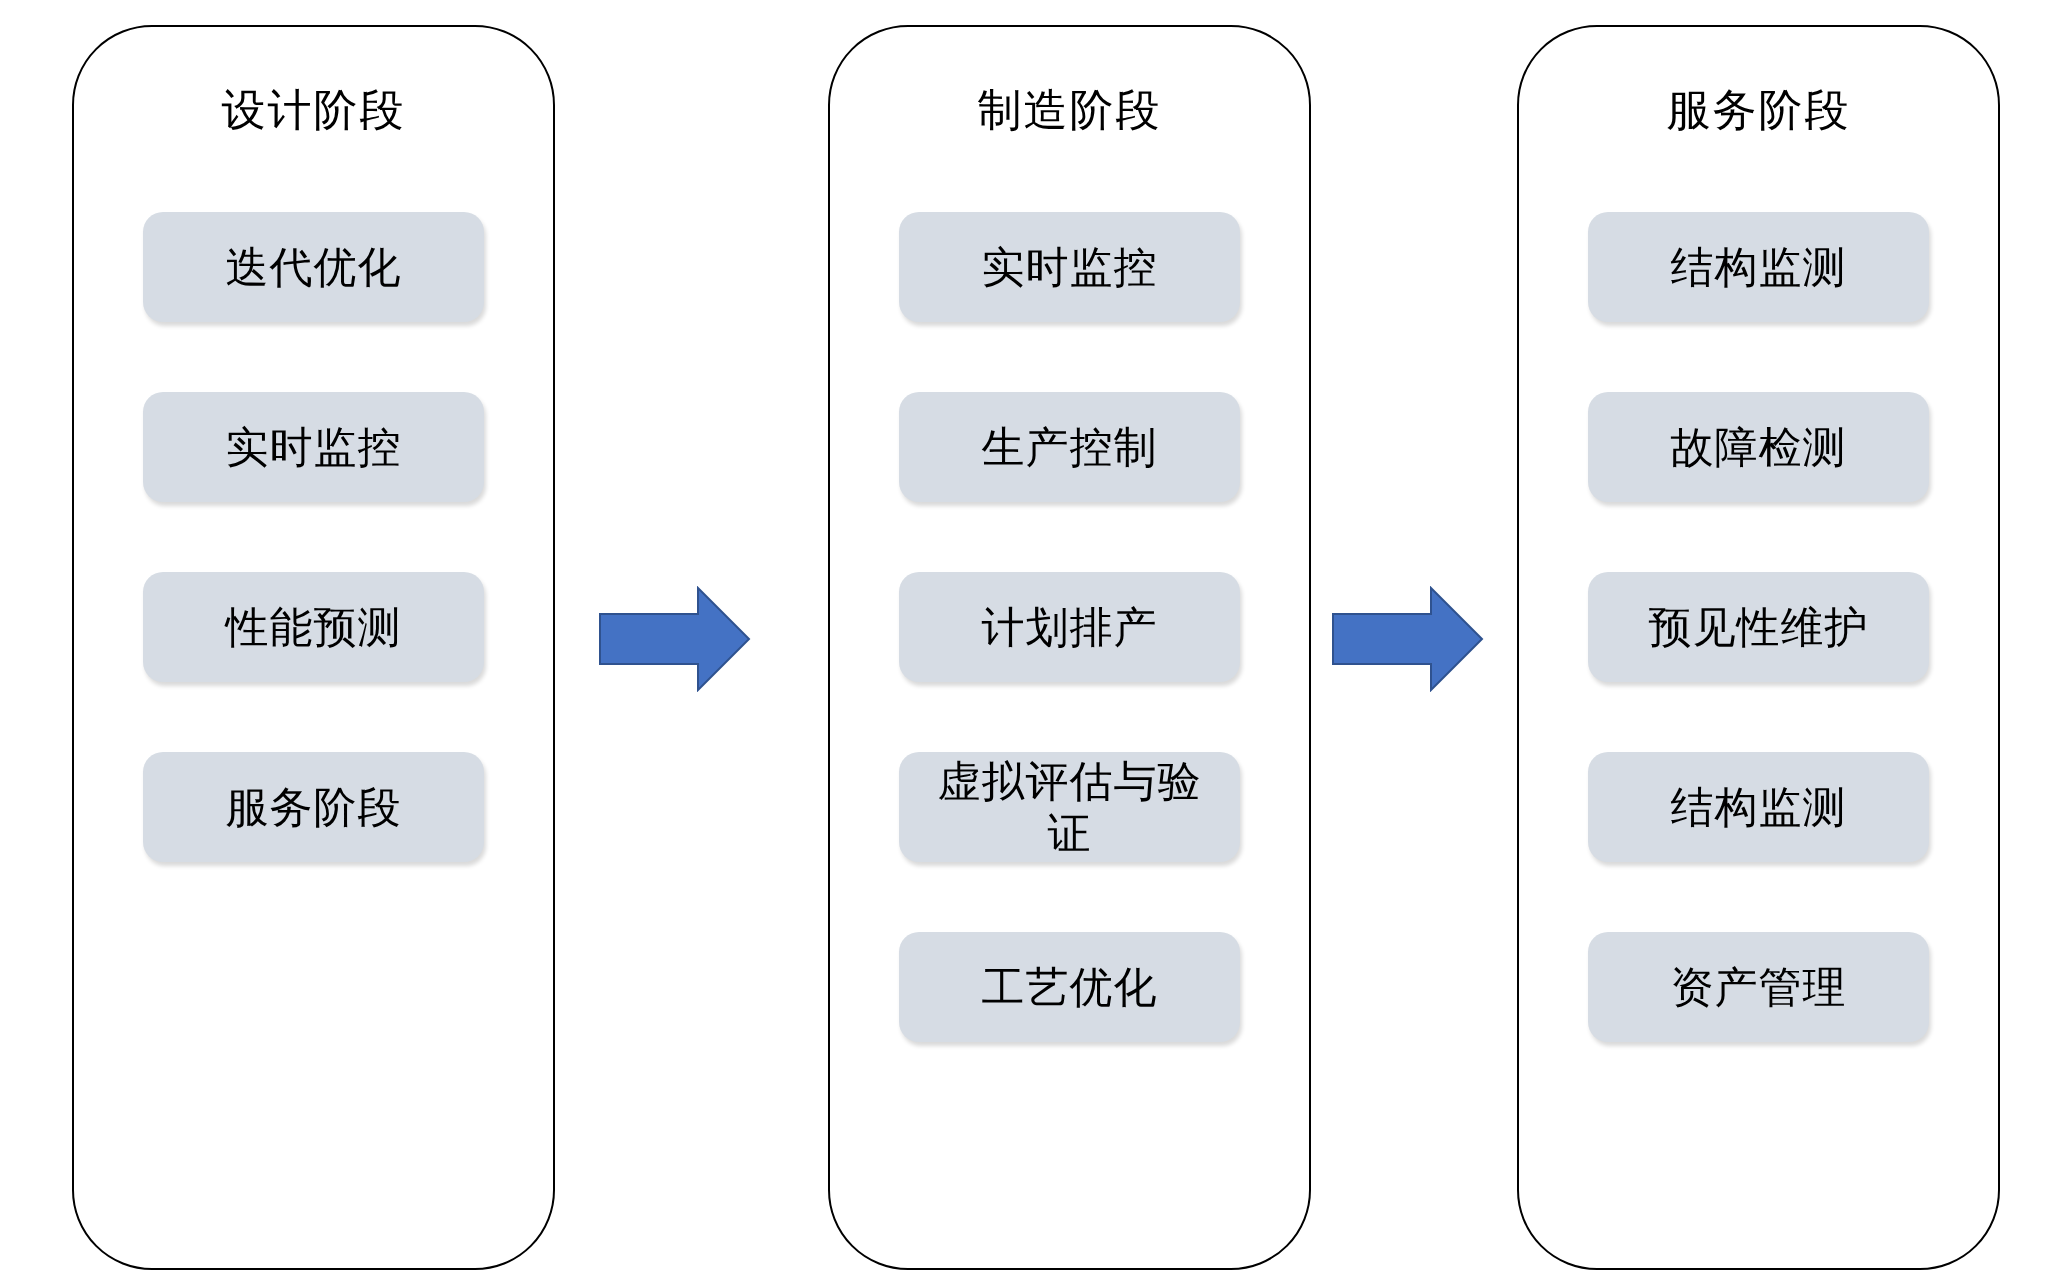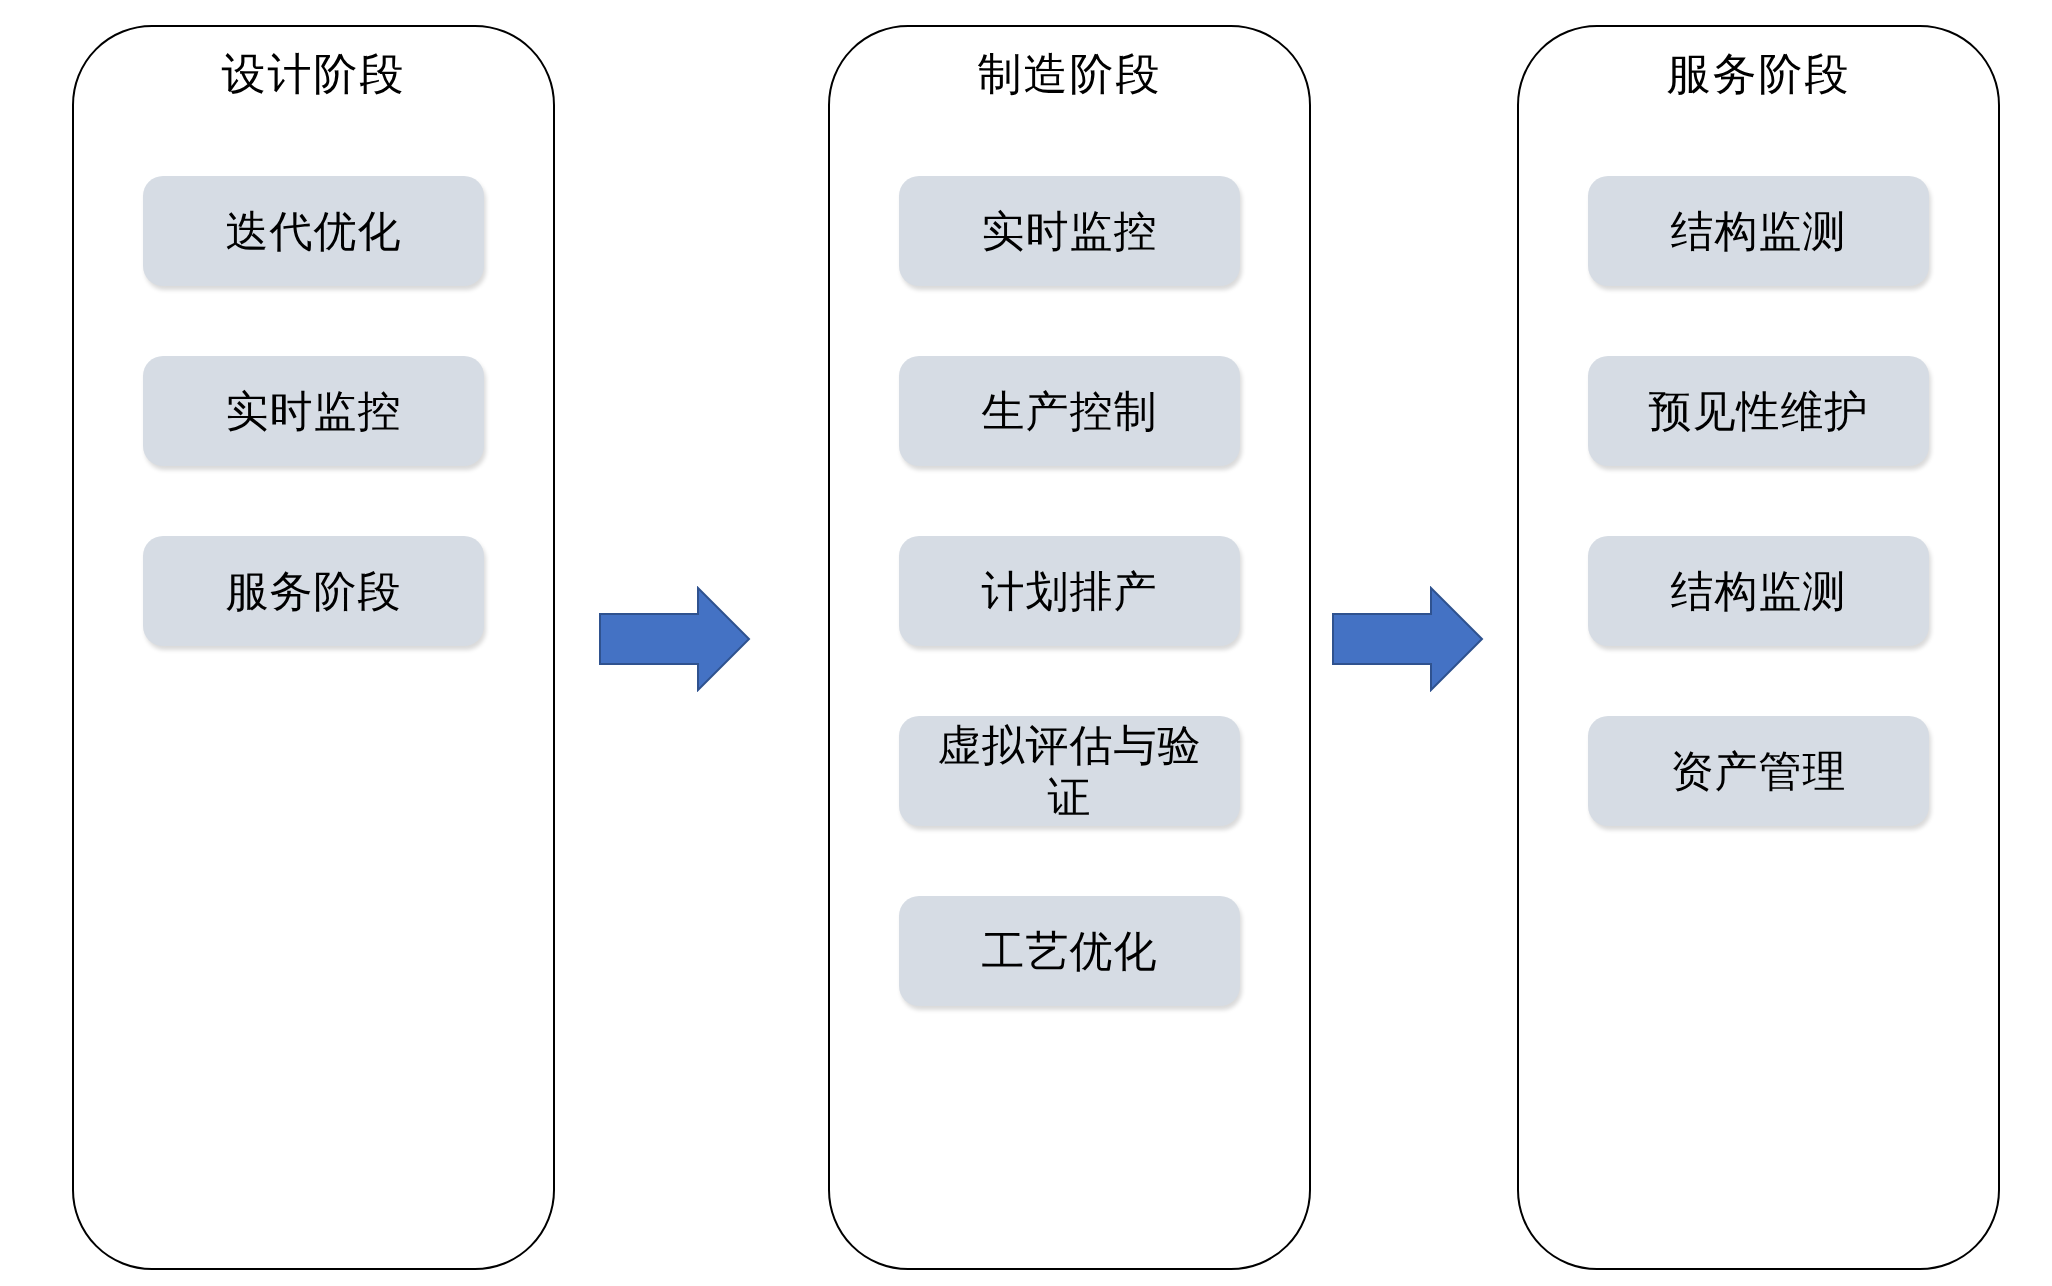--- a/index.html
+++ b/index.html
@@ -22,21 +22,21 @@
     height: 1245px;
     box-sizing: border-box;
     background: #ffffff;
     border: 2.5px solid #000000;
     border-radius: 80px;
   }
   .column.col-0 { left: 72px; }
   .column.col-1 { left: 828px; }
   .column.col-2 { left: 1517px; }
   .col-title {
-    margin-top: 24px;
+    margin-top: 60px;
     text-align: center;
     font-size: 44px;
     line-height: 46px;
     color: #000000;
     letter-spacing: 2px;
   }
   .boxes {
     margin-top: 79px;
     display: flex;
     flex-direction: column;
@@ -78,20 +78,21 @@
 </head>
 <body>
 
 <div class="canvas">
 
   <div class="column col-0">
     <div class="col-title">设计阶段</div>
     <div class="boxes">
       <div class="process-box">迭代优化</div>
       <div class="process-box">实时监控</div>
+      <div class="process-box">性能预测</div>
       <div class="process-box">服务阶段</div>
     </div>
   </div>
 
   <svg class="flow-arrow arrow-0" viewBox="0 0 152 106" xmlns="http://www.w3.org/2000/svg">
     <polygon points="1,28 99,28 99,2 150,53 99,104 99,78 1,78" fill="#4472c4"></polygon>
   </svg>
 
   <div class="column col-1">
     <div class="col-title">制造阶段</div>
@@ -105,19 +106,20 @@
   </div>
 
   <svg class="flow-arrow arrow-1" viewBox="0 0 152 106" xmlns="http://www.w3.org/2000/svg">
     <polygon points="1,28 99,28 99,2 150,53 99,104 99,78 1,78" fill="#4472c4"></polygon>
   </svg>
 
   <div class="column col-2">
     <div class="col-title">服务阶段</div>
     <div class="boxes">
       <div class="process-box">结构监测</div>
+      <div class="process-box">故障检测</div>
       <div class="process-box">预见性维护</div>
       <div class="process-box">结构监测</div>
       <div class="process-box">资产管理</div>
     </div>
   </div>
 
 </div>
 
 </body></html>

